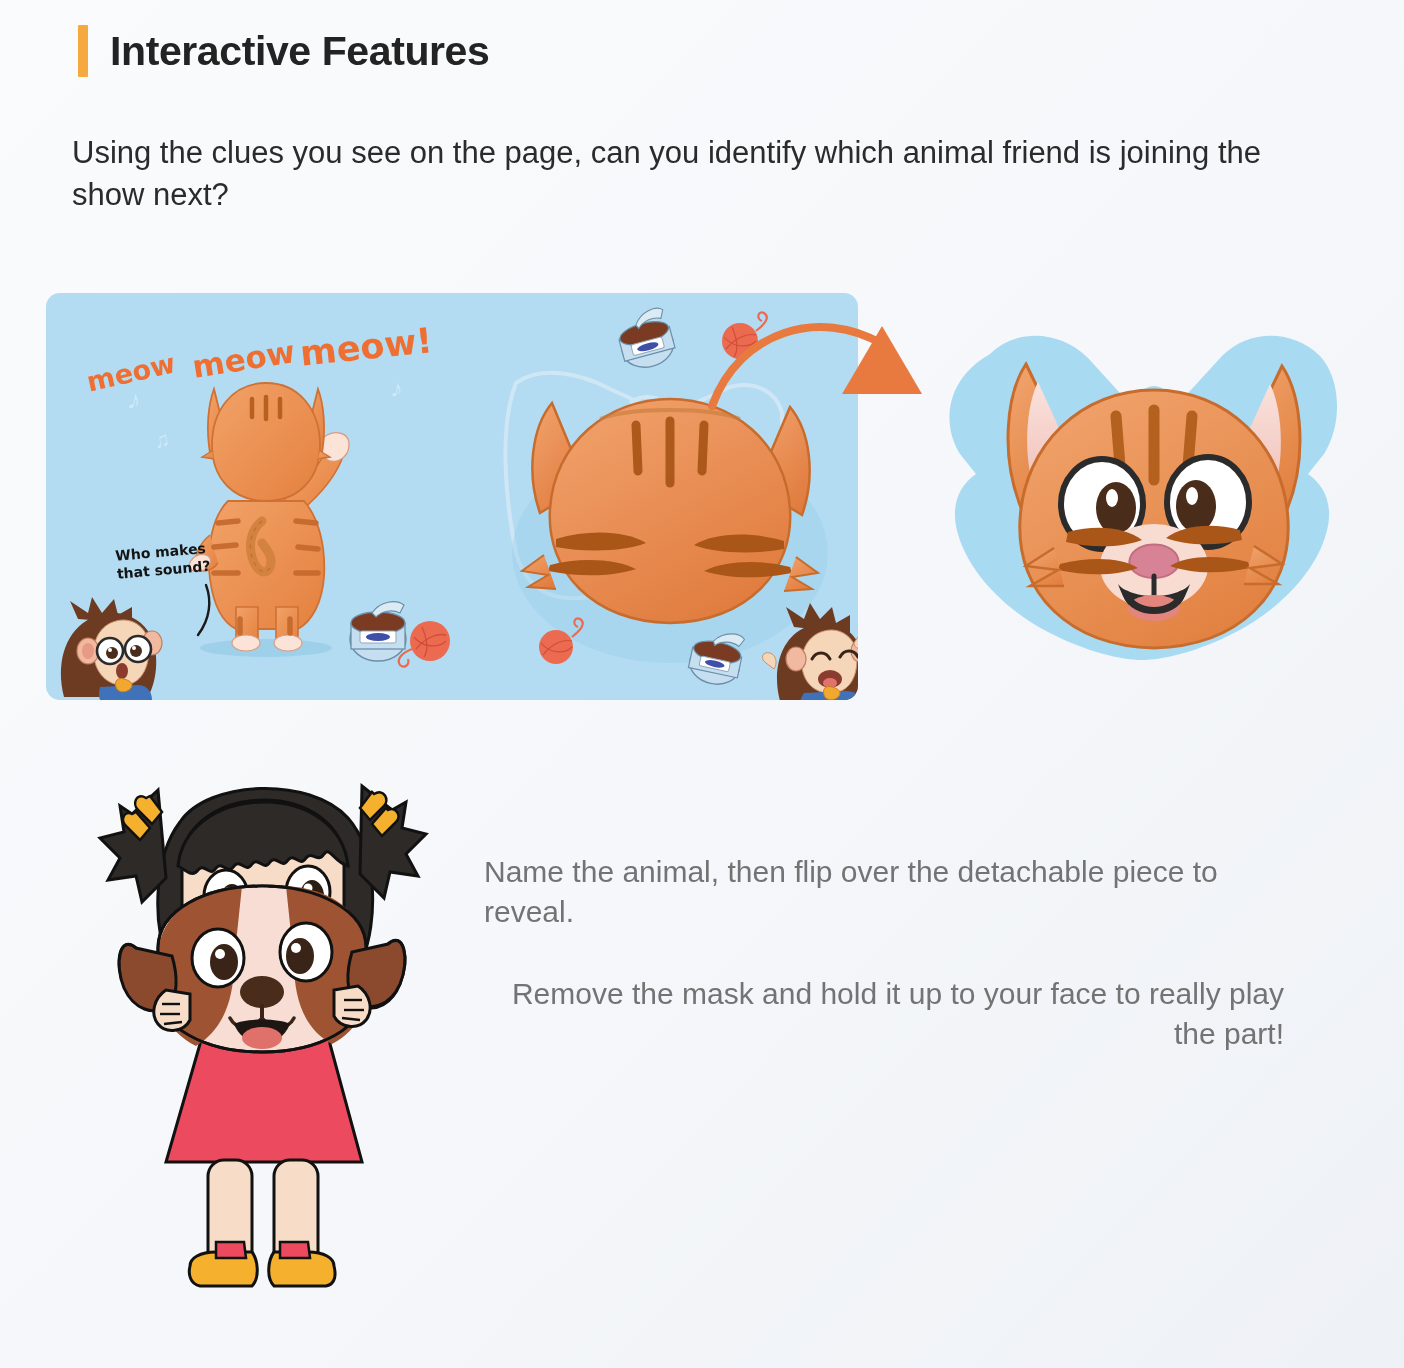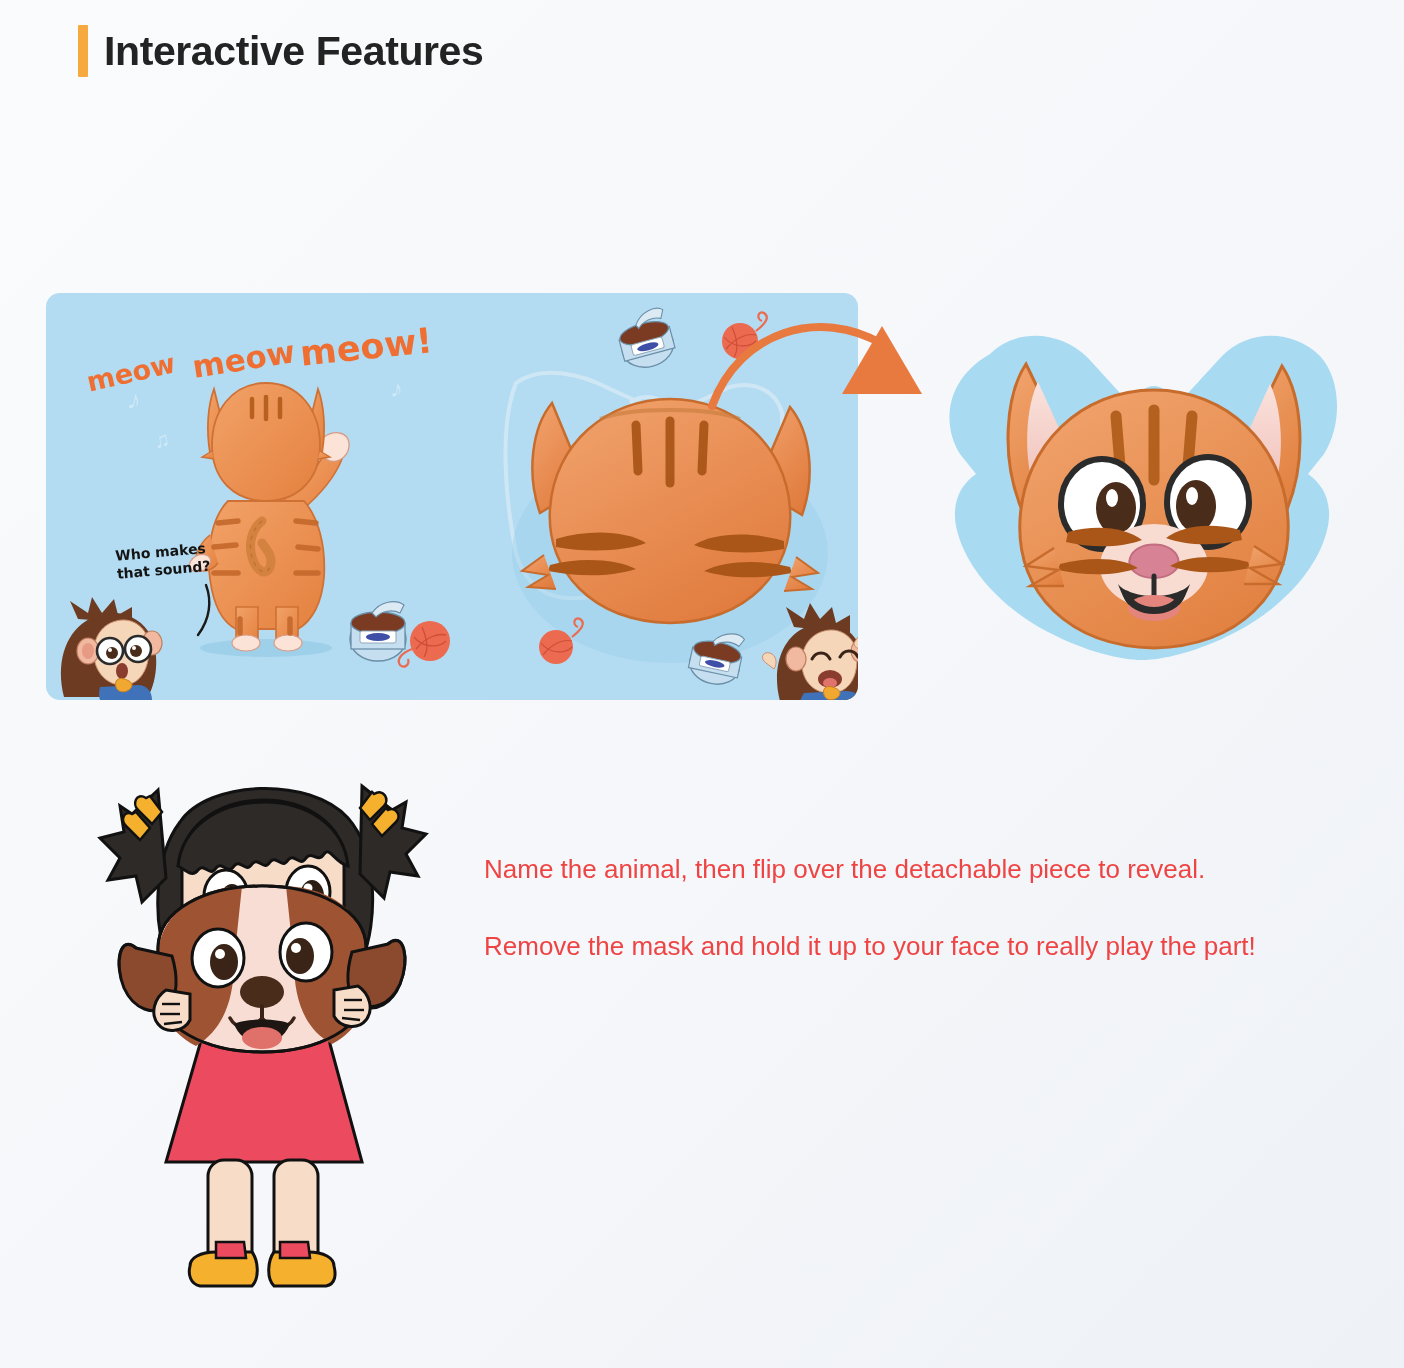--- a/index.html
+++ b/index.html
@@ -18,21 +18,21 @@
     height: 1368px;
   }
 
   
   .header {
     position: absolute;
     left: 38px;
     top: 25px;
     display: flex;
     align-items: center;
-    gap: 16px;
+    gap: 22px;
     padding-left: 40px;
   }
   .accent-bar {
     width: 10px;
     height: 52px;
     background: #f5a93f;
     border-radius: 1px;
   }
   .page-title {
     font-size: 41px;
@@ -116,37 +116,38 @@
   .girl { position: absolute; left: 62px; top: 762px; width: 400px; height: 560px; }
 
   
   .instructions {
     position: absolute;
     left: 484px;
     top: 852px;
     width: 800px;
   }
   .instructions p {
-    font-size: 26px;
+    font-size: 30px;
     line-height: 1.33;
-    color: #ef4444;
+    color: #737373;
     margin-bottom: 42px;
   }
-  .instructions p:last-child { margin-bottom: 0; }
+  .instructions p:last-child { margin-bottom: 0; text-align: right; }
 </style>
 </head>
 <body>
 
 <div class="page">
 
   <div class="header">
     <div class="accent-bar"></div>
     <div class="page-title">Interactive Features</div>
   </div>
 
+  <div class="intro">Using the clues you see on the page, can you identify which animal friend is joining the show next?</div>
 
   <div class="blue-panel">
 
     <div class="meow-text">
       <span class="meow-word mw1">meow</span>
       <span class="meow-word mw2">meow</span>
       <span class="meow-word mw3">meow!</span>
     </div>
 
     <span class="note n1">♪</span>

